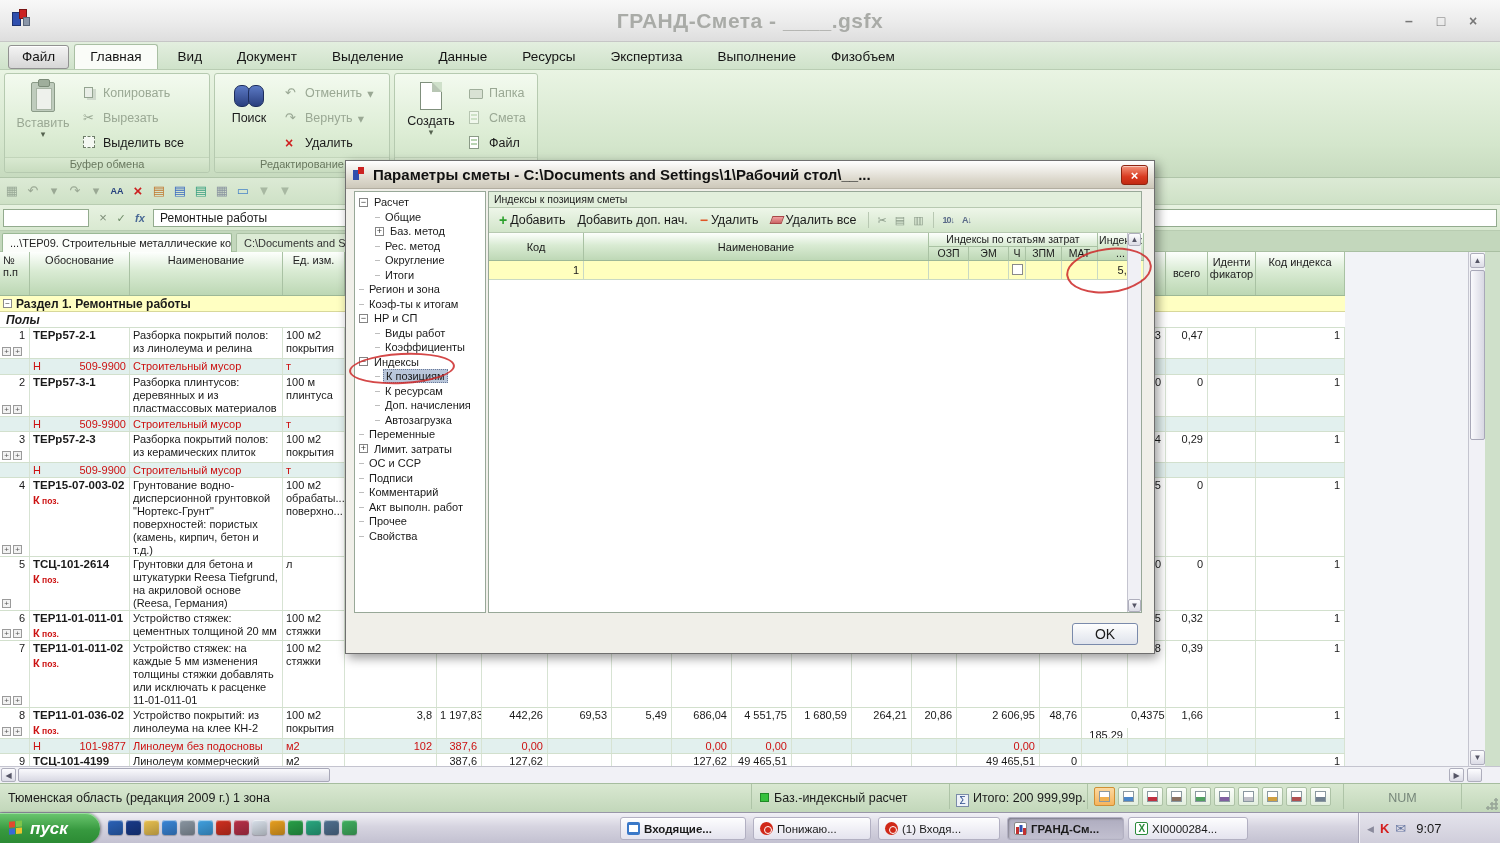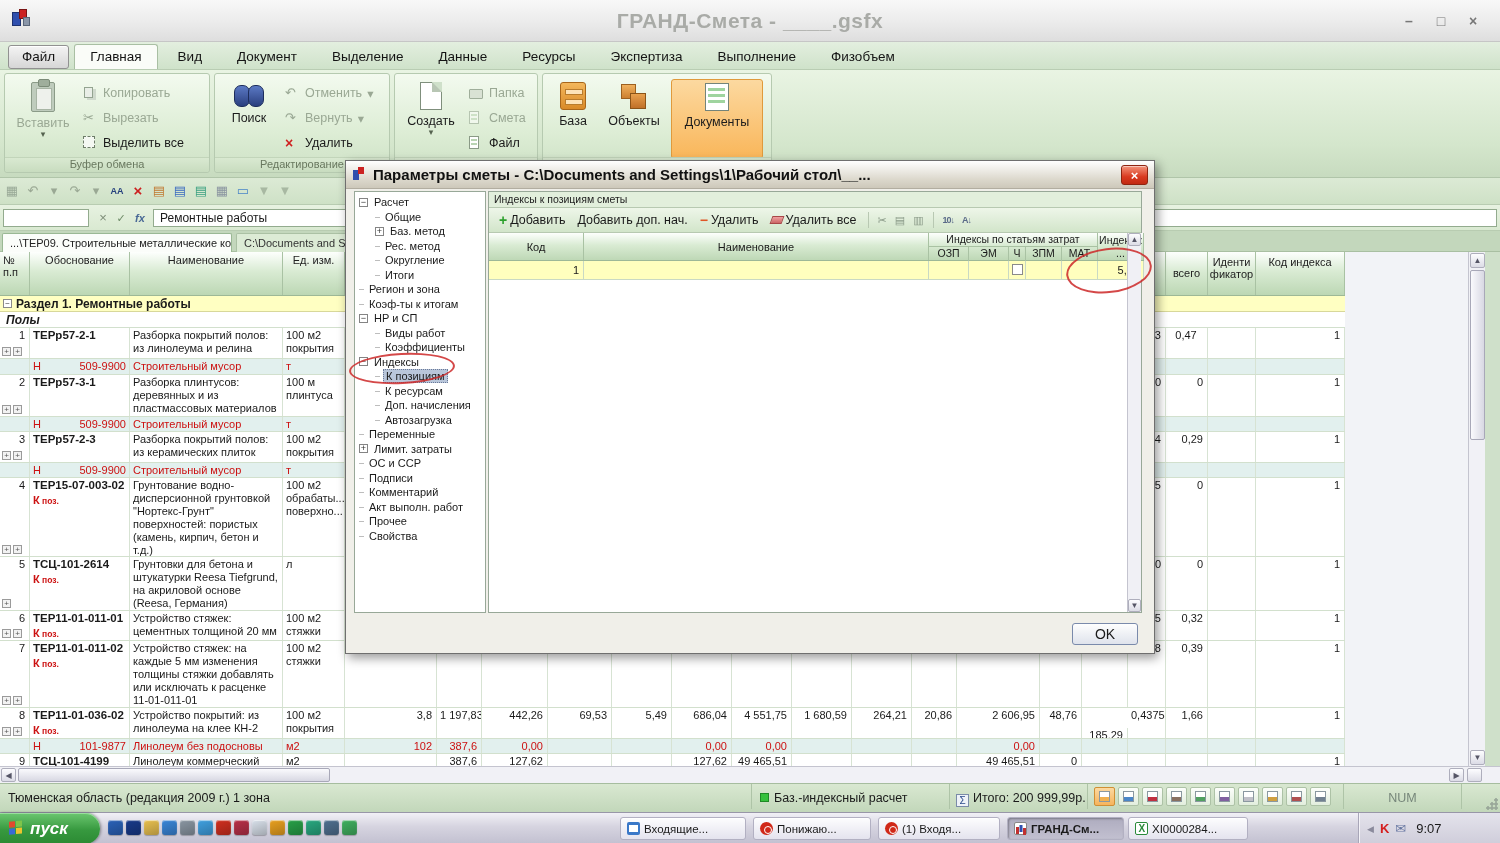--- a/index.html
+++ b/index.html
@@ -288,35 +288,20 @@
         <span>Смета</span>
       </div>
     <div class="smallbtn" style="left:70px;top:58px">
         <span class="sicon">
           <i class="ic-file-s" style="display:block"></i>
         </span>
         <span>Файл</span>
       </div>
     <div class="glabel"></div>
   </div>
-  <div class="rgroup" style="left:542px;width:230px">
-    <div class="bigbtn" style="left:4px;width:52px">
-      <div class="bicon ic-base"></div>
-      <span>База</span>
-    </div>
-    <div class="bigbtn" style="left:58px;width:66px">
-      <div class="bicon ic-cubes"></div>
-      <span>Объекты</span>
-    </div>
-    <div class="bigbtn" style="left:128px;width:92px;background:linear-gradient(#fcd9a0,#f9b65a);border:1px solid #e09a3c;border-radius:3px;height:80px">
-      <div class="bicon ic-docs"></div>
-      <span>Документы</span>
-    </div>
-    <div class="glabel"></div>
-  </div>
 </div>
 
 <div id="quickbar">
     <span class="qico" style="color: rgb(152, 168, 150);">▦</span>
     <span class="qico" style="color: rgb(154, 168, 148);">↶</span>
     <span class="qico" style="color: rgb(154, 168, 148);">▾</span>
     <span class="qico" style="color: rgb(154, 168, 148);">↷</span>
     <span class="qico" style="color: rgb(154, 168, 148);">▾</span>
     <span class="qico" style="color: rgb(38, 65, 126); font-size: 9px; font-weight: bold;">АА</span>
     <span class="qico" style="color: rgb(204, 32, 32); font-weight: bold; font-size: 15px;">×</span>
@@ -394,21 +379,21 @@
         <div class="c val" style="width: 60px;"></div>
         <div class="c val" style="width: 60px;"></div>
         <div class="c val" style="width: 60px;"></div>
         <div class="c val" style="width: 60px;"></div>
         <div class="c val" style="width: 60px;"></div>
         <div class="c val" style="width: 45px;"></div>
         <div class="c val" style="width: 83px;"></div>
         <div class="c val" style="width: 42px;"></div>
         <div class="c val" style="width: 46px;"></div>
         <div class="c val" style="width: 38px;">13</div>
-        <div class="c val" style="width: 42px; text-align: center;">0,47</div>
+        <div class="c val" style="width: 42px;">0,47</div>
         <div class="c val" style="width: 48px;"></div>
         <div class="c val" style="width: 89px;">1</div>
         <div class="rowexp">
           <i>+</i>
           <i>+</i>
         </div>
       </div>
       <div class="trow h" style="height: 16px;">
         <div class="c val" style="width: 30px;"></div>
         <div class="c" style="width: 100px;">
@@ -852,21 +837,21 @@
       <span class="qlico" style="background: linear-gradient(160deg, rgb(208, 48, 32), rgba(0, 0, 0, 0.25)), rgb(208, 48, 32);"></span>
       <span class="qlico" style="background: linear-gradient(160deg, rgb(184, 48, 72), rgba(0, 0, 0, 0.25)), rgb(184, 48, 72);"></span>
       <span class="qlico" style="background: linear-gradient(160deg, rgb(216, 224, 234), rgba(0, 0, 0, 0.25)), rgb(216, 224, 234);"></span>
       <span class="qlico" style="background: linear-gradient(160deg, rgb(232, 160, 32), rgba(0, 0, 0, 0.25)), rgb(232, 160, 32);"></span>
       <span class="qlico" style="background: linear-gradient(160deg, rgb(40, 160, 72), rgba(0, 0, 0, 0.25)), rgb(40, 160, 72);"></span>
       <span class="qlico" style="background: linear-gradient(160deg, rgb(40, 168, 128), rgba(0, 0, 0, 0.25)), rgb(40, 168, 128);"></span>
       <span class="qlico" style="background: linear-gradient(160deg, rgb(80, 112, 144), rgba(0, 0, 0, 0.25)), rgb(80, 112, 144);"></span>
       <span class="qlico" style="background: linear-gradient(160deg, rgb(64, 176, 96), rgba(0, 0, 0, 0.25)), rgb(64, 176, 96);"></span>
     </div>
   <div id="taskbuttons">
-      <div class="tkbtn" style="left: 620px; width: 126px;">
+      <div class="tkbtn" style="left: 620px; width: 126px; font-weight: bold;">
         <span class="tkico mail"></span>
         <span>Входящие...</span>
       </div>
       <div class="tkbtn" style="left: 753px; width: 118px;">
         <span class="tkico opera"></span>
         <span>Понижаю...</span>
       </div>
       <div class="tkbtn" style="left: 878px; width: 122px;">
         <span class="tkico opera"></span>
         <span>(1) Входя...</span>

